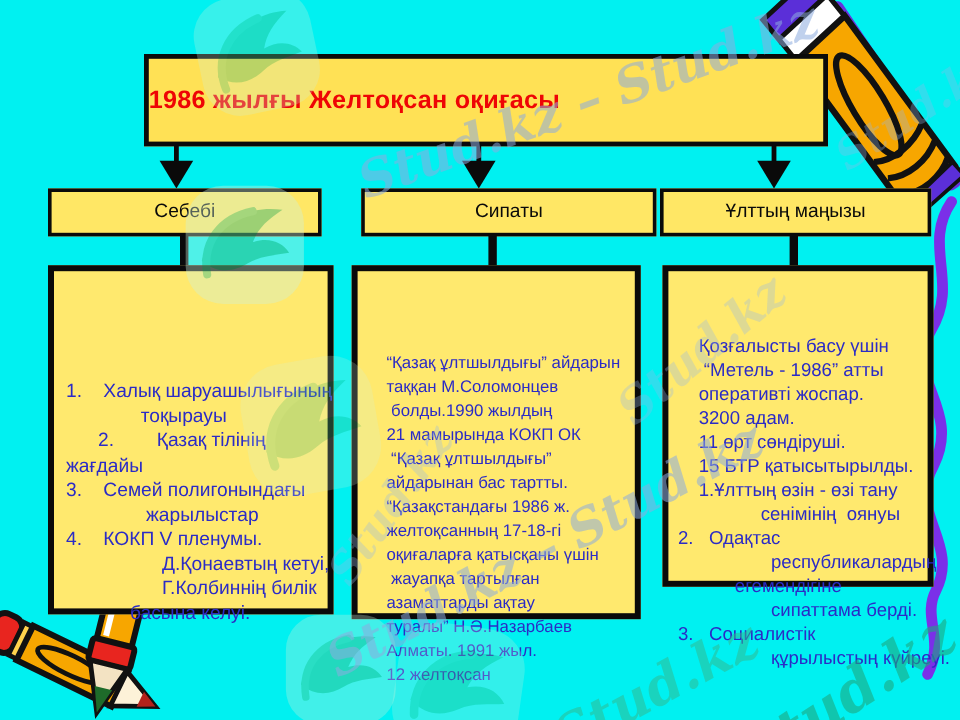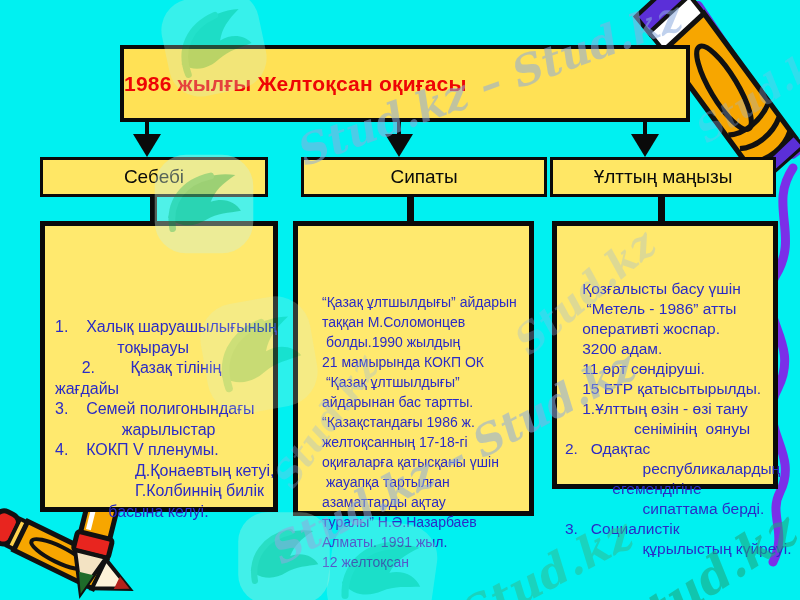--- a/index.html
+++ b/index.html
@@ -20,21 +20,21 @@
 
   .arrow-stem { position:absolute; top:121px; width:4px; height:14px; background:#0a0a0a; z-index:3; }
   .arrow-head {
     position:absolute; top:134px; width:0; height:0; z-index:3;
     border-left:14px solid transparent; border-right:14px solid transparent;
     border-top:23px solid #0a0a0a;
   }
   .header-box {
     position:absolute; top:157px; height:40px; background:#FFE765;
     border:3px solid #0a0a0a; display:flex; align-items:center; justify-content:center;
-    font-size:19px; color:#0a0a0a; z-index:3;
+    font-size:16px; color:#0a0a0a; z-index:3;
   }
   .connector { position:absolute; top:195px; width:7px; height:27px; background:#0a0a0a; z-index:3; }
 
   .content-box {
     position:absolute; top:221px; background:#FFE96E; border:5px solid #0a0a0a;
     color:#2B2BC6; white-space:pre; z-index:3; overflow:visible;
   }
   #cb1 { left:40px;  width:238px; height:291px; font-size:16px;   line-height:20.5px; padding:50px 2px 0 10px; }
   #cb2 { left:293px; width:241px; height:295px; font-size:14px; line-height:20px;   padding:26px 0 0 24px; }
   #cb3 { left:552px; width:226px; height:268px; font-size:15.5px; line-height:20px;   padding:13px 0 0 8px; }

